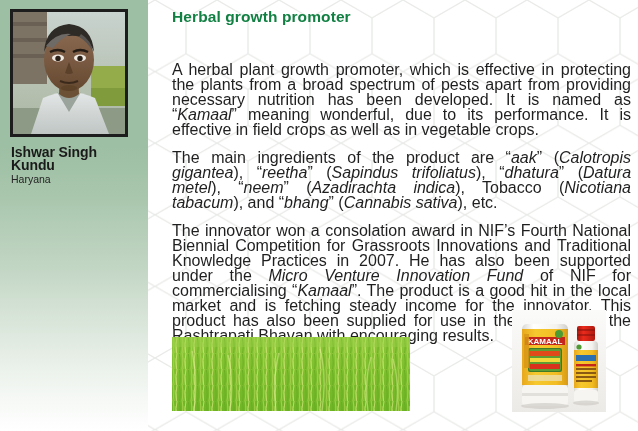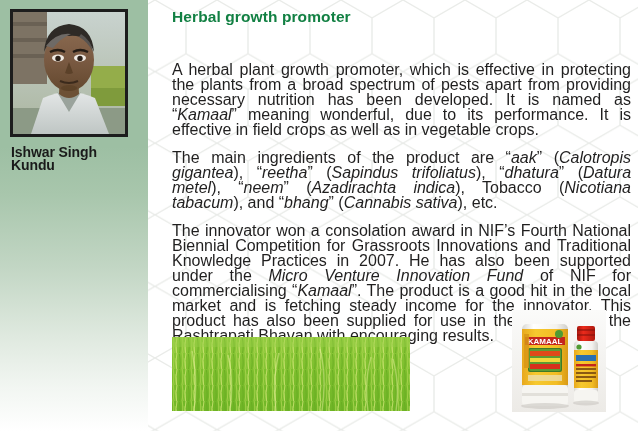--- a/index.html
+++ b/index.html
@@ -179,20 +179,21 @@
       <path d="M37 40 Q45 36 52 40" stroke="#241c15" stroke-width="2.4" fill="none"></path>
       <path d="M60 40 Q67 36 75 40" stroke="#241c15" stroke-width="2.4" fill="none"></path>
       <path d="M56 50 L52 61 Q56 63 60 61 Z" fill="#5b4129"></path>
       <path d="M47 69 Q56 73 65 69" stroke="#3b2a1c" stroke-width="2.2" fill="none"></path>
       <ellipse cx="56" cy="76" rx="8" ry="3" fill="#51391f" opacity="0.45"></ellipse>
     </svg>
   </div>
 
   <div id="caption-block">
     <div id="innovator-name">Ishwar Singh Kundu</div>
+    <div id="innovator-state">Haryana</div>
   </div>
 
 </div>
 
 <div id="content">
 
   <h1 id="article-title">Herbal growth promoter</h1>
 
   <div id="body-copy">
       <p class="para"><span>A herbal plant growth promoter, which is effective in protecting the plants from a broad spectrum of pests apart from providing necessary nutrition has been developed. It is named as “</span><i>Kamaal</i><span>” meaning wonderful, due to its performance. It is effective in field crops as well as in vegetable crops.</span></p>

